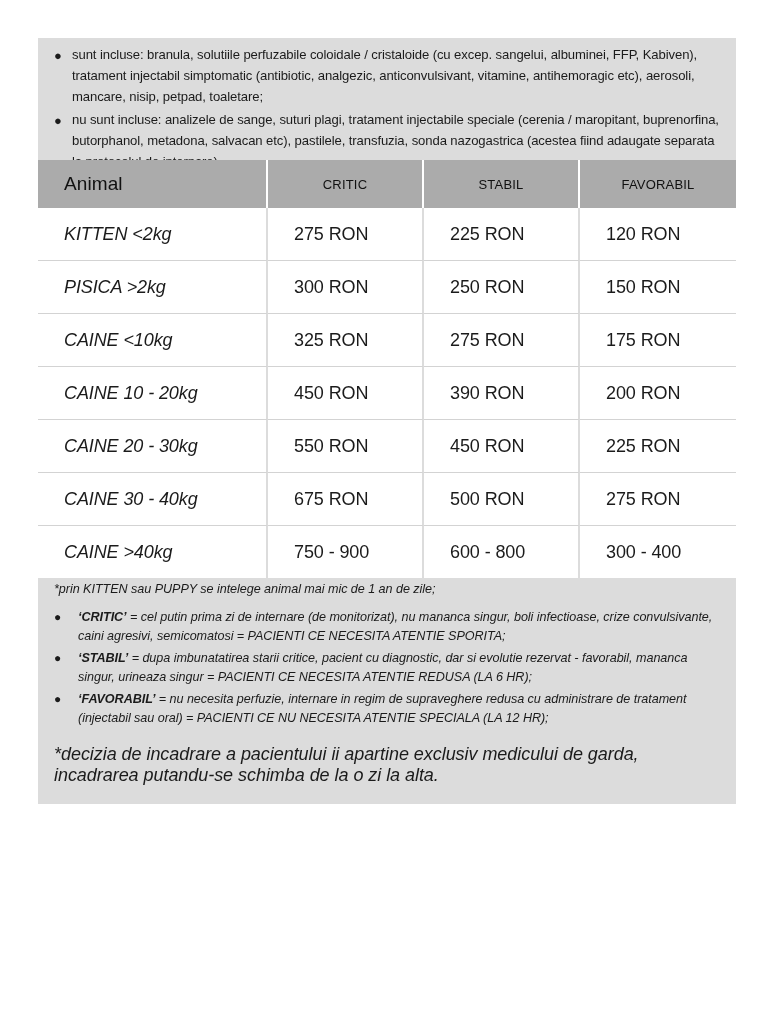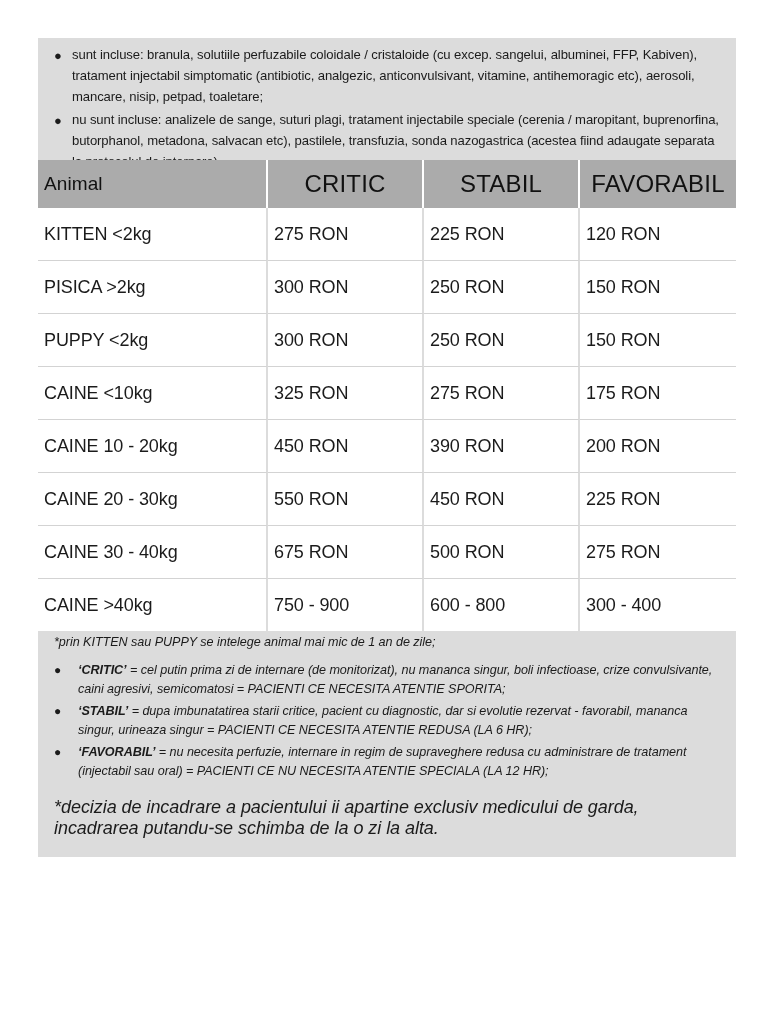--- a/index.html
+++ b/index.html
@@ -65,21 +65,21 @@
     border-collapse: separate;
     border-spacing: 0;
     table-layout: fixed;
     background: #dcdcdc;
   }
   .price-table th,
   .price-table td {
     background: #ffffff;
     border-right: 2px solid #dcdcdc;
     border-bottom: 1px solid #d3d3d3;
-    padding: 0 6px;
+    padding: 0 26px;
     height: 52px;
     vertical-align: middle;
     font-weight: normal;
   }
   .price-table tr > *:last-child {
     border-right: none;
   }
   .price-table thead th {
     background: #ababab;
     border-bottom: none;
@@ -95,28 +95,29 @@
   .col-stabil   { width: 156px; }
   .col-favorabil{ width: 156px; }
 
   .th-animal {
     text-align: left;
     font-size: 19px;
     letter-spacing: 0.1px;
   }
   .th-state {
     text-align: center;
-    font-size: 24px;
+    font-size: 13px;
     font-weight: bold;
     letter-spacing: 0.2px;
   }
   .cell-animal {
     text-align: left;
     font-size: 18px;
     letter-spacing: -0.1px;
+    font-style: italic;
   }
   .cell-price {
     font-size: 18px;
     letter-spacing: -0.1px;
   }
   .price-table tbody tr:last-child td {
     border-bottom: none;
   }
 
   
@@ -197,26 +198,20 @@
       </thead>
       <tbody>
         <tr>
           <td class="cell-animal">KITTEN &lt;2kg</td>
           <td class="cell-price">275 RON</td>
           <td class="cell-price">225 RON</td>
           <td class="cell-price">120 RON</td>
         </tr>
         <tr>
           <td class="cell-animal">PISICA &gt;2kg</td>
-          <td class="cell-price">300 RON</td>
-          <td class="cell-price">250 RON</td>
-          <td class="cell-price">150 RON</td>
-        </tr>
-        <tr>
-          <td class="cell-animal">PUPPY &lt;2kg</td>
           <td class="cell-price">300 RON</td>
           <td class="cell-price">250 RON</td>
           <td class="cell-price">150 RON</td>
         </tr>
         <tr>
           <td class="cell-animal">CAINE &lt;10kg</td>
           <td class="cell-price">325 RON</td>
           <td class="cell-price">275 RON</td>
           <td class="cell-price">175 RON</td>
         </tr>

